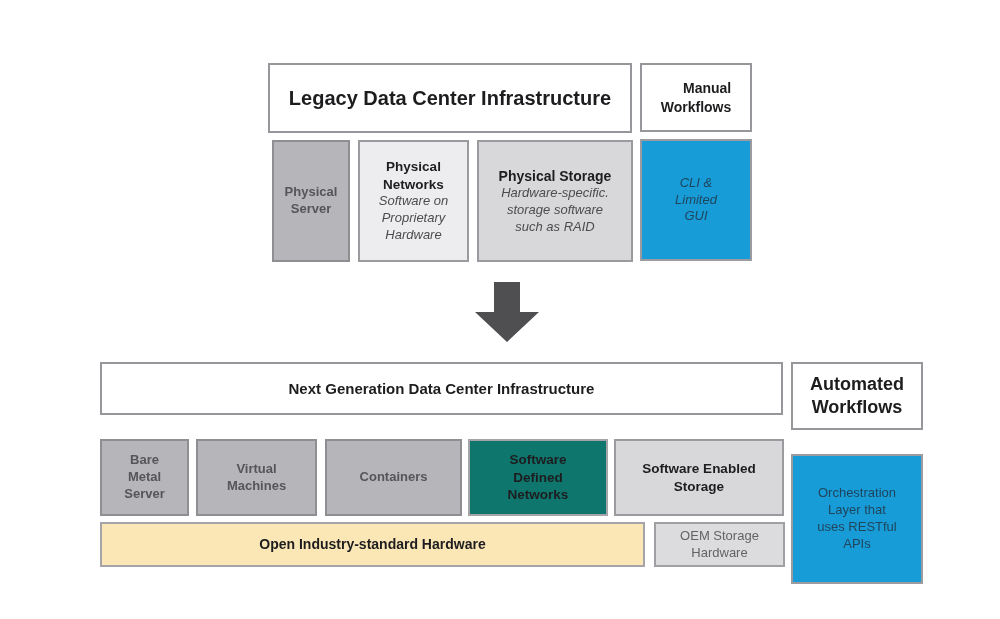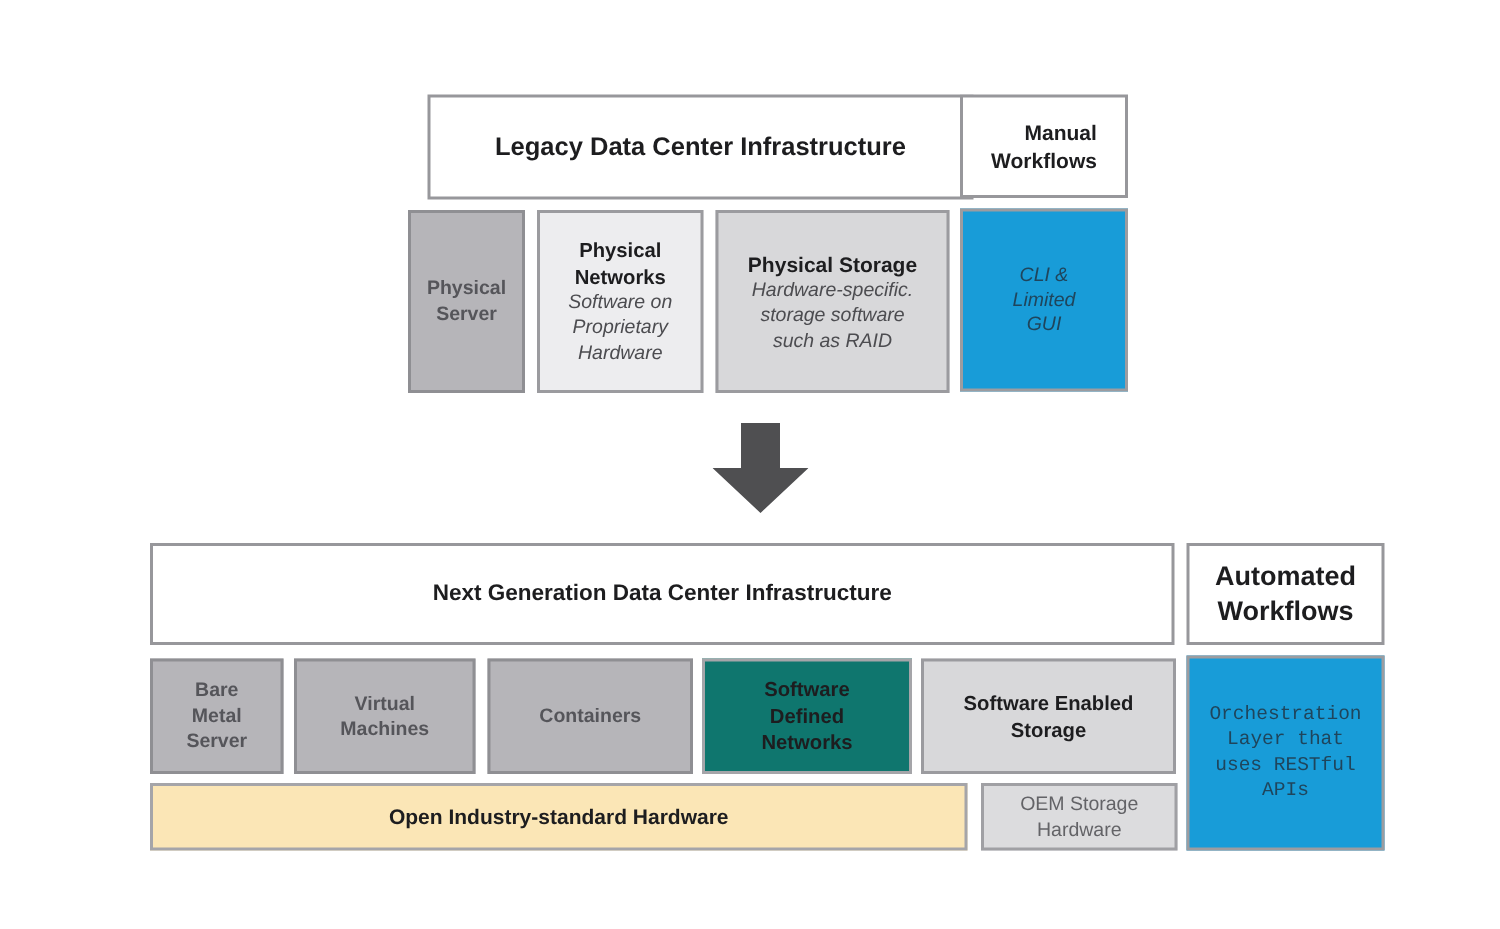--- a/index.html
+++ b/index.html
@@ -65,35 +65,35 @@
     color: #1d1d1f;
     font-size: 13.5px;
   }
   .subtitle {
     font-style: italic;
     color: #4c4c50;
     font-size: 13px;
     font-weight: normal;
   }
   
-  .legacy-header      { left: 268px; top: 63px;  width: 364px; height: 70px; font-size: 17px; margin-left: 17px; }
+  .legacy-header      { left: 268px; top: 63px;  width: 364px; height: 70px; font-size: 20px; }
   .manual-workflows   { left: 640px; top: 63px;  width: 112px; height: 69px; font-size: 14px; text-align: right; }
   .physical-server    { left: 272px; top: 140px; width: 78px;  height: 122px; }
   .physical-networks  { left: 358px; top: 140px; width: 111px; height: 122px; }
   .physical-storage   { left: 477px; top: 140px; width: 156px; height: 122px; }
   .cli-box            { left: 640px; top: 139px; width: 112px; height: 122px; font-style: italic; }
   .arrow-wrap         { position: absolute; left: 475px; top: 282px; width: 64px; height: 60px; }
-  .nextgen-header     { left: 100px; top: 362px; width: 683px; height: 68px; font-size: 15px; }
+  .nextgen-header     { left: 100px; top: 362px; width: 683px; height: 53px; font-size: 15px; }
   .automated-workflows{ left: 791px; top: 362px; width: 132px; height: 68px; font-size: 18px; }
   .bare-metal         { left: 100px; top: 439px; width: 89px;  height: 77px; }
   .virtual-machines   { left: 196px; top: 439px; width: 121px; height: 77px; }
   .containers         { left: 325px; top: 439px; width: 137px; height: 77px; }
   .sdn-box            { left: 468px; top: 439px; width: 140px; height: 77px; background: #0f766e; border-color: #a5a5a9; }
   .ses-box            { left: 614px; top: 439px; width: 170px; height: 77px; }
-  .orchestration-box  { left: 791px; top: 437px; width: 132px; height: 130px; font-family: Liberation Mono, monospace; }
+  .orchestration-box  { left: 791px; top: 454px; width: 132px; height: 130px; }
   .open-hardware      { left: 100px; top: 522px; width: 545px; height: 45px; }
   .oem-box            { left: 654px; top: 522px; width: 131px; height: 45px; color: #636367; font-weight: normal; font-size: 13px; border-color: #a0a0a4; background: #dcdcde; }
 </style>
 </head>
 <body>
 
 <div class="canvas">
 
   <div class="box white-box legacy-header">Legacy Data Center Infrastructure</div>
 

